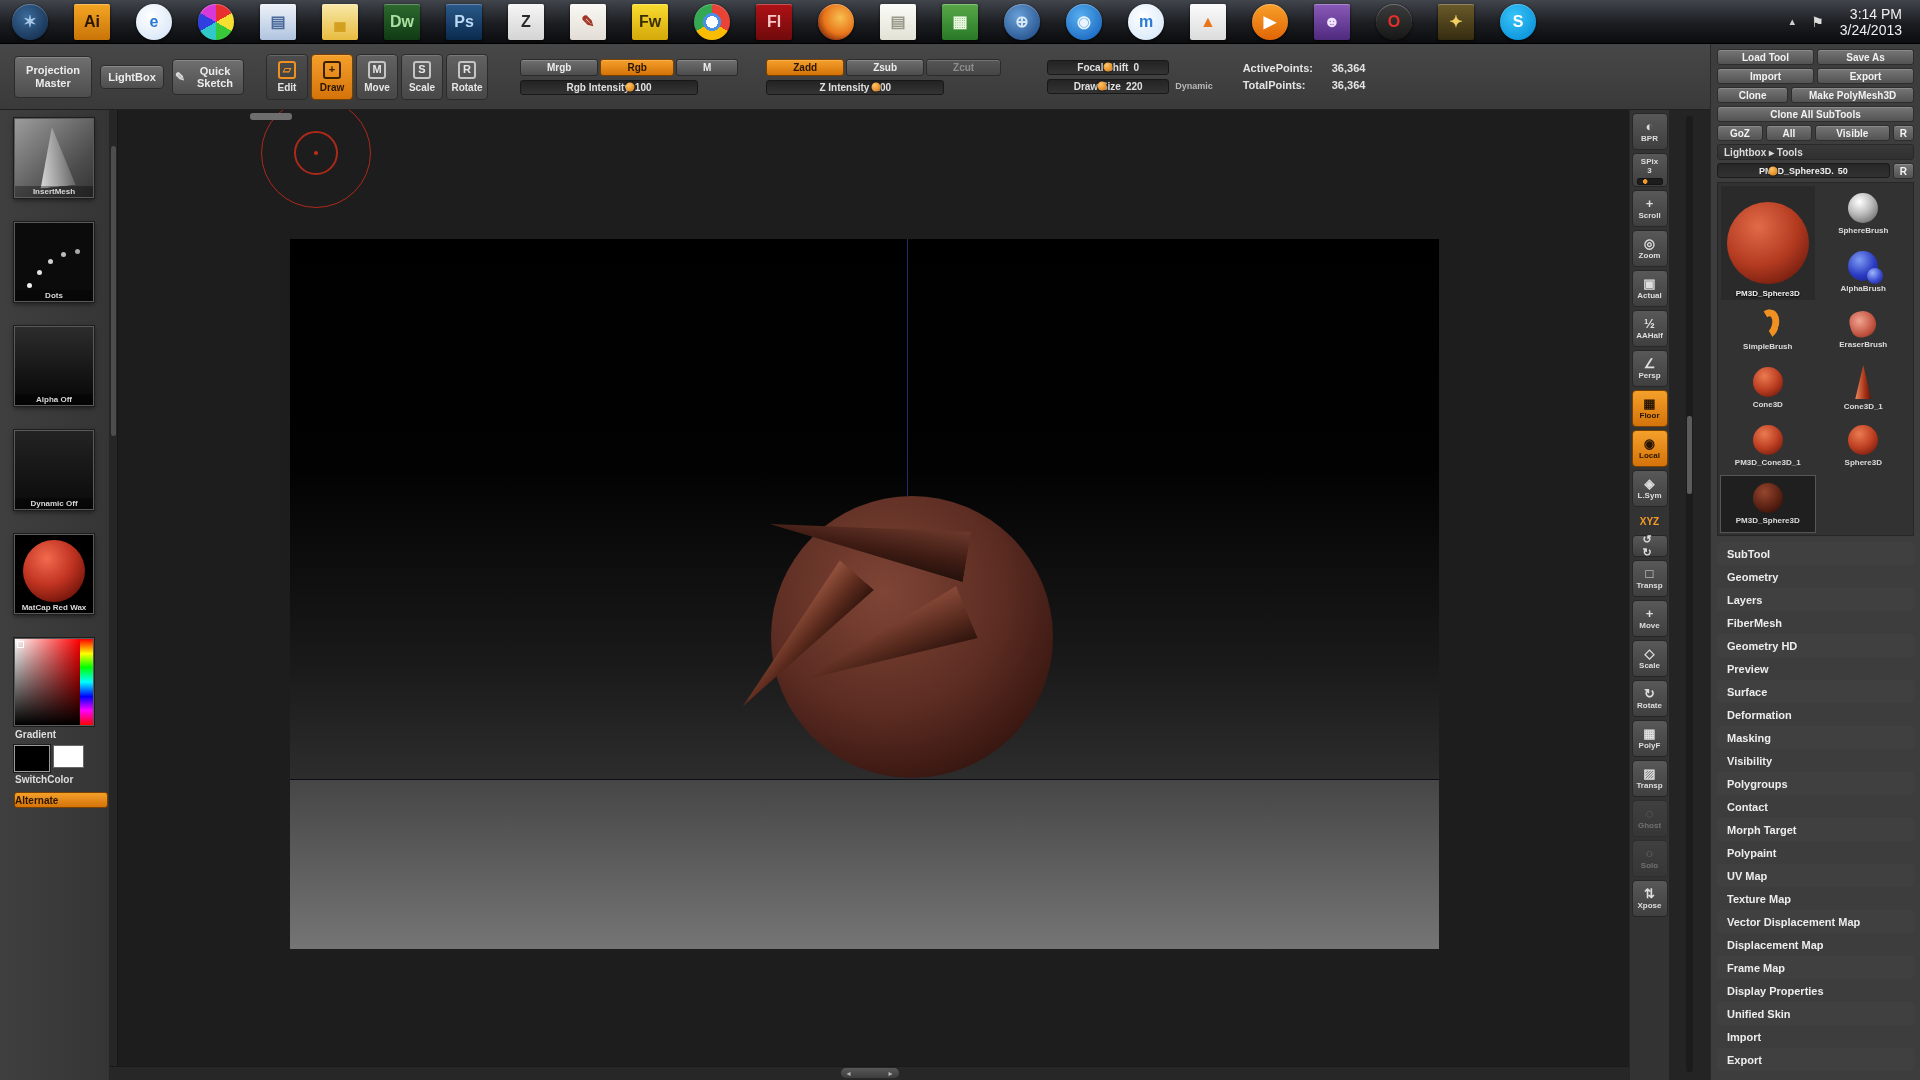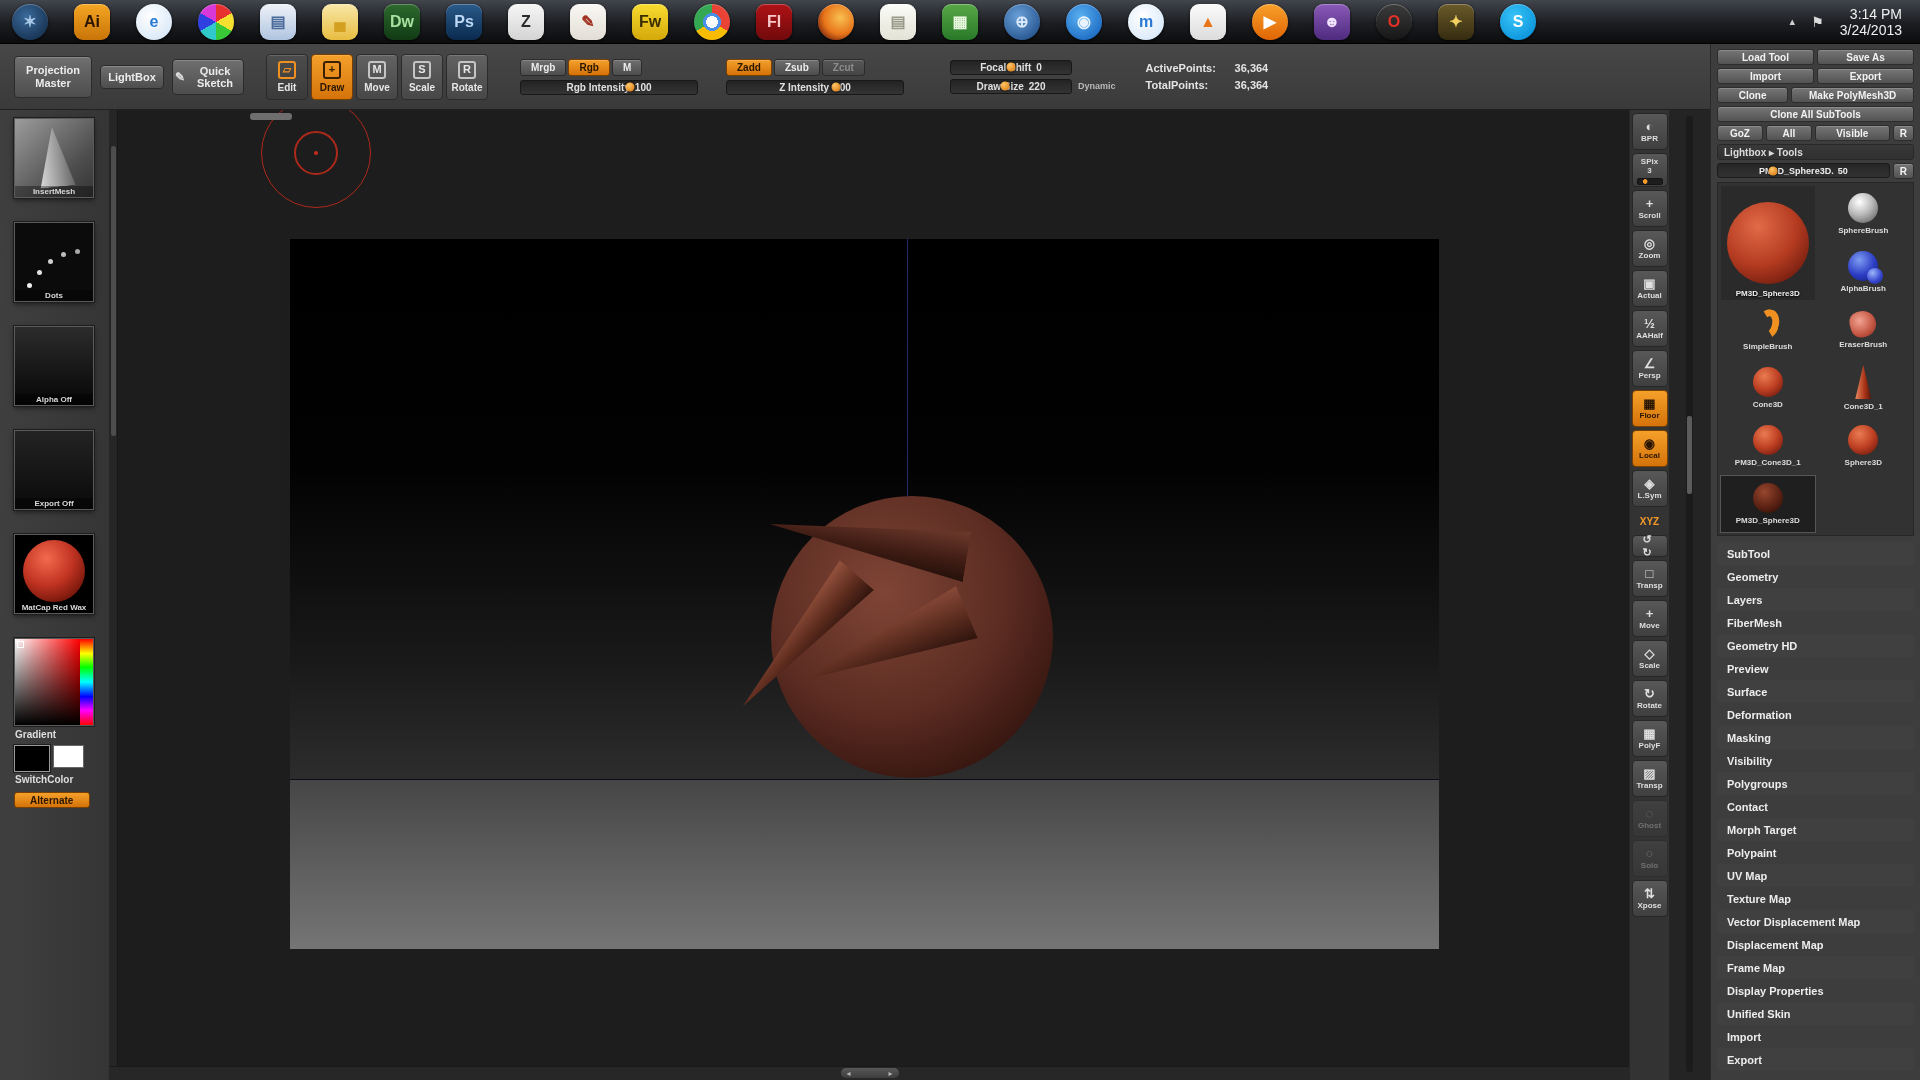--- a/index.html
+++ b/index.html
@@ -5,21 +5,21 @@
   html,body{margin:0;padding:0;background:#2e2e2e;}
   body{width:1920px;height:1080px;overflow:hidden;font-family:"Liberation Sans",sans-serif;position:relative;}
   *{box-sizing:border-box;}
   .screen{position:absolute;inset:0;}
 
   
   .taskbar{position:absolute;left:0;top:0;width:1920px;height:44px;z-index:60;
     background:linear-gradient(#41454c,#1b1d21 55%,#0b0c0e);
     display:flex;align-items:center;padding:0 12px;border-bottom:1px solid #000;}
   .tb-icons{display:flex;align-items:center;gap:26px;}
-  .tb-icon{width:36px;height:36px;border-radius:9px;display:flex;align-items:center;justify-content:center;
+  .tb-icon{width:36px;height:36px;border-radius:2px;display:flex;align-items:center;justify-content:center;
     font-weight:bold;font-size:16px;cursor:pointer;flex:0 0 auto;
     box-shadow:0 1px 3px rgba(0,0,0,.7), inset 0 1px rgba(255,255,255,.28);}
   .tb-icon[data-round="true"]{border-radius:50%;}
   .tb-glyph{line-height:1;}
   .tb-right{margin-left:auto;display:flex;align-items:center;gap:16px;color:#e8e8e8;}
   .tb-chevron{font-size:11px;color:#cfcfcf;cursor:pointer;}
   .tb-flag{font-size:14px;color:#dcdcdc;cursor:pointer;}
   .clock{text-align:right;font-size:14px;line-height:16px;color:#f0f0f0;cursor:pointer;padding-right:6px;}
 
   
@@ -44,21 +44,21 @@
   .mode-btn.st-edit{background:linear-gradient(#4c4c4c,#3a3a3a);}
   .mode-btn.st-edit .g{border-color:#ef9020;color:#ef9020;}
   .mode-btn.st-active{background:linear-gradient(#f5a02b,#d4730a);color:#2a1600;border-color:#7a4000;}
   .mode-btn.st-active .g{border-color:#3a2000;color:#3a2000;}
 
   .stack{display:flex;flex-direction:column;gap:4px;}
   .stack.colors{margin-left:24px;}
   .stack.sculpt{margin-left:20px;}
   .stack.fd{margin-left:38px;}
   .chip-row{display:flex;gap:2px;}
-  .chip{height:17px;padding:0 10px;background:linear-gradient(#6f6f6f,#4d4d4d);border:1px solid #2b2b2b;border-radius:3px;
+  .chip{height:17px;padding:0 26px;background:linear-gradient(#6f6f6f,#4d4d4d);border:1px solid #2b2b2b;border-radius:3px;
     color:#ececec;font-size:10px;font-weight:bold;display:flex;align-items:center;cursor:pointer;font-family:inherit;
     box-shadow:inset 0 1px rgba(255,255,255,.18);}
   .chip.st-active{background:linear-gradient(#f5a02b,#d4730a);color:#2a1600;border-color:#7a4000;}
   .chip.st-dim{color:#8d8d8d;background:linear-gradient(#565656,#454545);}
 
   .slider{position:relative;height:15px;background:linear-gradient(#232323,#343434);border:1px solid #181818;border-radius:3px;
     color:#e0e0e0;font-size:10px;font-weight:bold;display:flex;align-items:center;justify-content:center;gap:5px;cursor:pointer;}
   .slider .knob{position:absolute;top:50%;left:var(--p,50%);transform:translate(-50%,-50%);
     width:9px;height:9px;border-radius:50%;background:radial-gradient(circle at 35% 30%, #ffc566, #d4730a);
     box-shadow:0 0 3px #000;}
@@ -91,22 +91,22 @@
   .mat-sphere{position:absolute;left:8px;top:5px;width:62px;height:62px;border-radius:50%;
     background:radial-gradient(circle at 38% 30%, #f26a4e, #c23422 45%, #77170c 78%, #3a0a05);}
   .picker{width:80px;height:88px;display:flex;border:1px solid #5a5a5a;box-shadow:0 0 0 1px #1e1e1e;margin-bottom:3px;cursor:crosshair;}
   .sv{flex:1;position:relative;background:linear-gradient(to bottom, rgba(0,0,0,0), #000),linear-gradient(to right,#fff,#f00);}
   .sv-marker{position:absolute;left:2px;top:2px;width:7px;height:7px;border:1px solid #fff;}
   .hue{width:13px;background:linear-gradient(#f00,#ff0 17%,#0f0 33%,#0ff 50%,#00f 67%,#f0f 83%,#f00);cursor:pointer;}
   .tray-label{font-size:10px;font-weight:bold;color:#dedede;margin:2px 0 2px 1px;}
   .swatches{display:flex;align-items:flex-start;gap:3px;margin-top:5px;}
   .sw-black{width:36px;height:27px;background:#000;border:1px solid #9a9a9a;box-shadow:0 0 0 1px #1e1e1e;cursor:pointer;}
   .sw-white{width:31px;height:23px;background:#fff;border:1px solid #666;cursor:pointer;}
-  .alt-btn{width:76px;height:16px;margin-top:7px;background:linear-gradient(#f5a02b,#d4730a);border:1px solid #7a4000;
-    border-radius:3px;color:#2a1600;font-size:10px;font-weight:bold;display:flex;align-items:center;padding-left:15px;cursor:pointer;}
+  .alt-btn{width:94px;height:16px;margin-top:7px;background:linear-gradient(#f5a02b,#d4730a);border:1px solid #7a4000;
+    border-radius:3px;color:#2a1600;font-size:10px;font-weight:bold;display:flex;align-items:center;padding-left:0;cursor:pointer;}
 
   
   .canvas{position:absolute;left:110px;top:110px;right:291px;bottom:0;background:#1d1d1d;overflow:hidden;cursor:crosshair;}
   .canvas-vscroll{position:absolute;left:0;top:0;bottom:14px;width:8px;background:#262626;border-right:1px solid #171717;}
   .canvas-vscroll .vthumb{position:absolute;left:1px;top:36px;width:5px;height:290px;background:#4d4d4d;border-radius:3px;}
   .rings{position:absolute;left:0;top:0;}
   .ring{position:absolute;border:2px solid rgba(198,44,26,.85);border-radius:50%;}
   .ring.r1{left:151px;top:-12px;width:110px;height:110px;border-width:1px;}
   .ring.r2{left:184px;top:21px;width:44px;height:44px;}
   .ring-dot{position:absolute;left:204px;top:41px;width:4px;height:4px;border-radius:50%;background:#c62c1a;}
@@ -436,21 +436,21 @@
       <span class="cap">InsertMesh</span>
     </div>
     <div class="thumb t-stroke">
       <span class="dots-pic"></span>
       <span class="cap">Dots</span>
     </div>
     <div class="thumb t-alpha">
       <span class="cap">Alpha Off</span>
     </div>
     <div class="thumb t-texture">
-      <span class="cap">Export Off</span>
+      <span class="cap">Dynamic Off</span>
     </div>
     <div class="thumb t-material">
       <span class="mat-sphere"></span>
       <span class="cap">MatCap Red Wax</span>
     </div>
     <div class="picker">
       <div class="sv">
         <span class="sv-marker"></span>
       </div>
       <div class="hue"></div>

